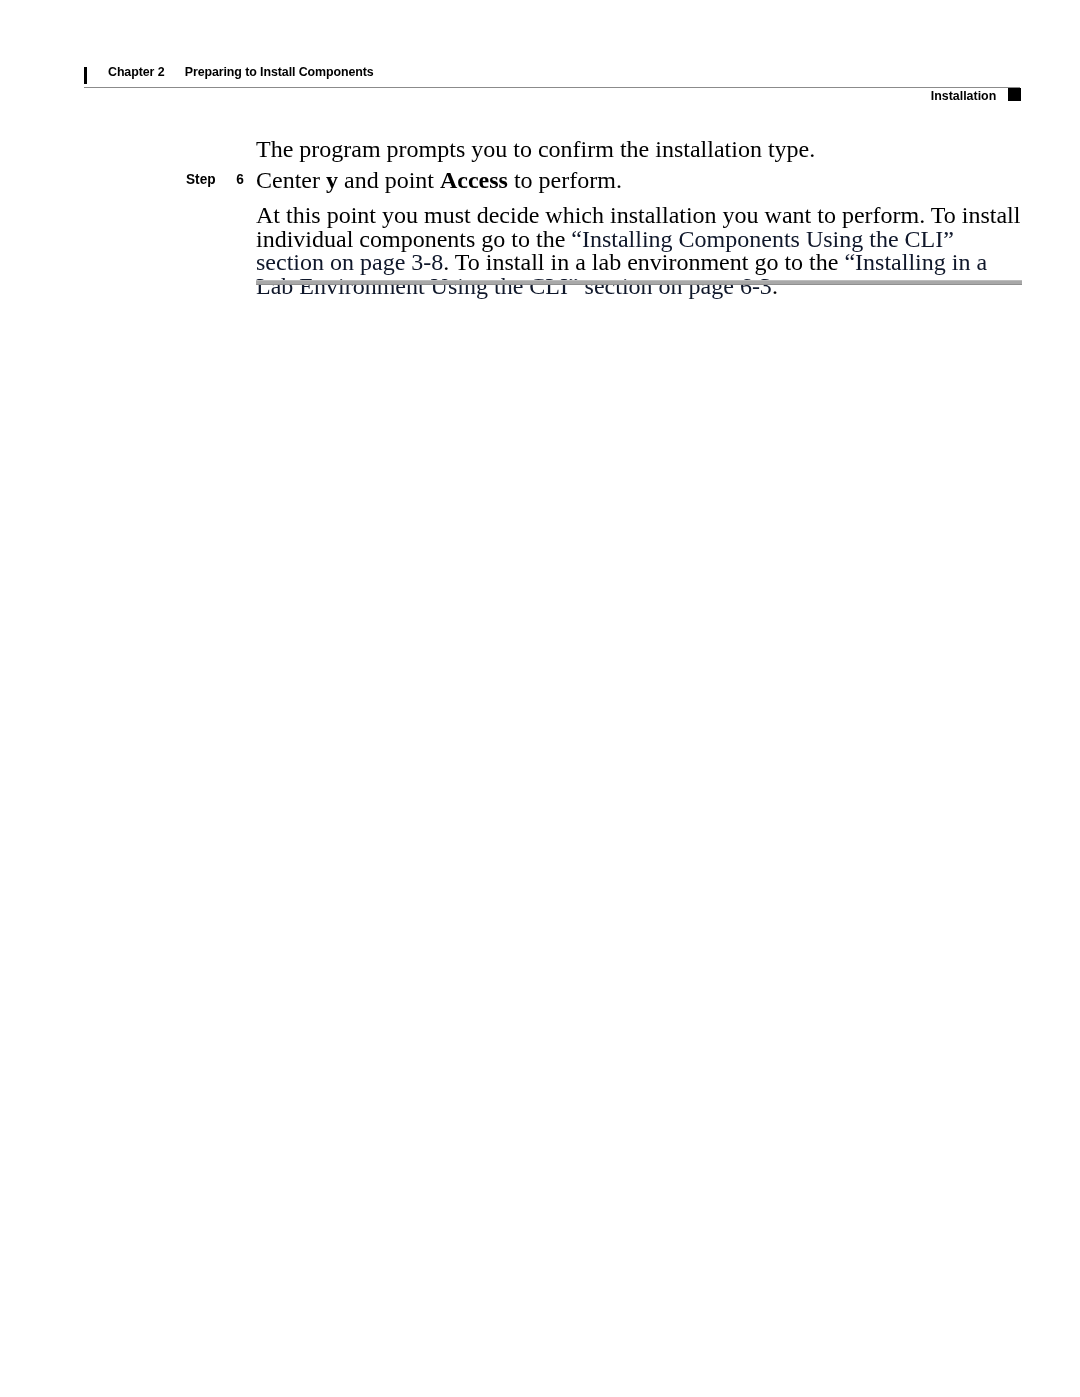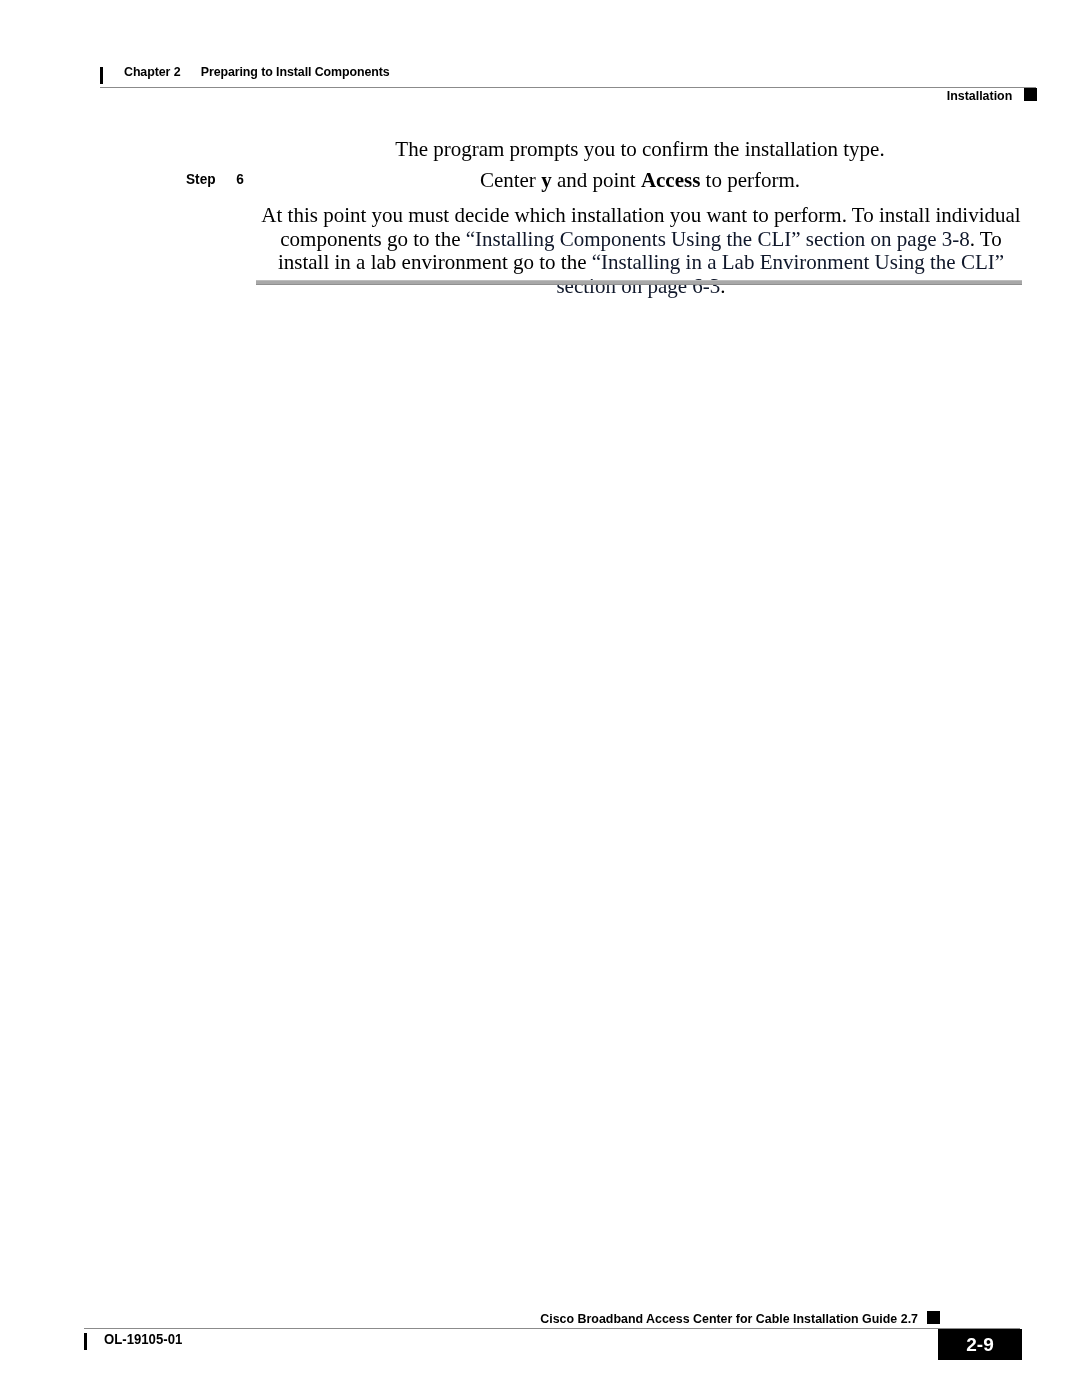--- a/index.html
+++ b/index.html
@@ -20,21 +20,21 @@
   .page {
     position: absolute;
     left: 0; top: 0;
     width: 1080px;
     height: 1397px;
   }
 
   
   .header {
     position: absolute;
-    left: 16px;
+    left: 0;
     top: 30px;
     width: 1056px;
     height: 55px;
   }
   .hdr-tick {
     position: absolute;
     left: 84px;
     top: 37px;
     width: 3px;
     height: 17px;
@@ -88,24 +88,24 @@
     position: absolute;
     left: 0;
     top: 120px;
     width: 1080px;
   }
   .para {
     position: absolute;
     left: 256px;
     width: 768px;
     font-family: "Liberation Serif", "DejaVu Serif", serif;
-    font-size: 21px;
+    font-size: 24px;
     line-height: 23.5px;
     color: #000000;
-    text-align: center;
+    text-align: left;
   }
   .p-intro { top: 18px; }
   .p-step-text { top: 49px; }
   .p-detail { top: 84px; width: 770px; }
 
   .step-label {
     position: absolute;
     left: 186px;
     top: 51px;
     font-family: "Liberation Sans Narrow", "Liberation Sans", sans-serif;
@@ -244,27 +244,14 @@
       <span>Center </span><b>y</b><span> and point </span><b>Access</b><span> to perform.</span>
     </div>
 
     <div class="para p-detail">
       <span>At this point you must decide which installation you want to perform. To install individual components go to the </span><a class="lnk" href="#">“Installing Components Using the CLI” section on page 3-8</a><span>. To install in a lab environment go to the </span><a class="lnk" href="#">“Installing in a Lab Environment Using the CLI” section on page 6-3</a><span>.</span>
     </div>
 
     <div class="body-rule"></div>
   </div>
 
-  <div class="footer">
-    <div class="ftr-title">Cisco Broadband Access Center for Cable Installation Guide 2.7</div>
-
-    <div class="ftr-square"></div>
-
-    <div class="ftr-rule"></div>
-
-    <div class="ftr-tick"></div>
-
-    <div class="ftr-docid">OL-19105-01</div>
-
-    <div class="ftr-pagebox">2-9</div>
-  </div>
 
 </div>
 
 </body></html>

